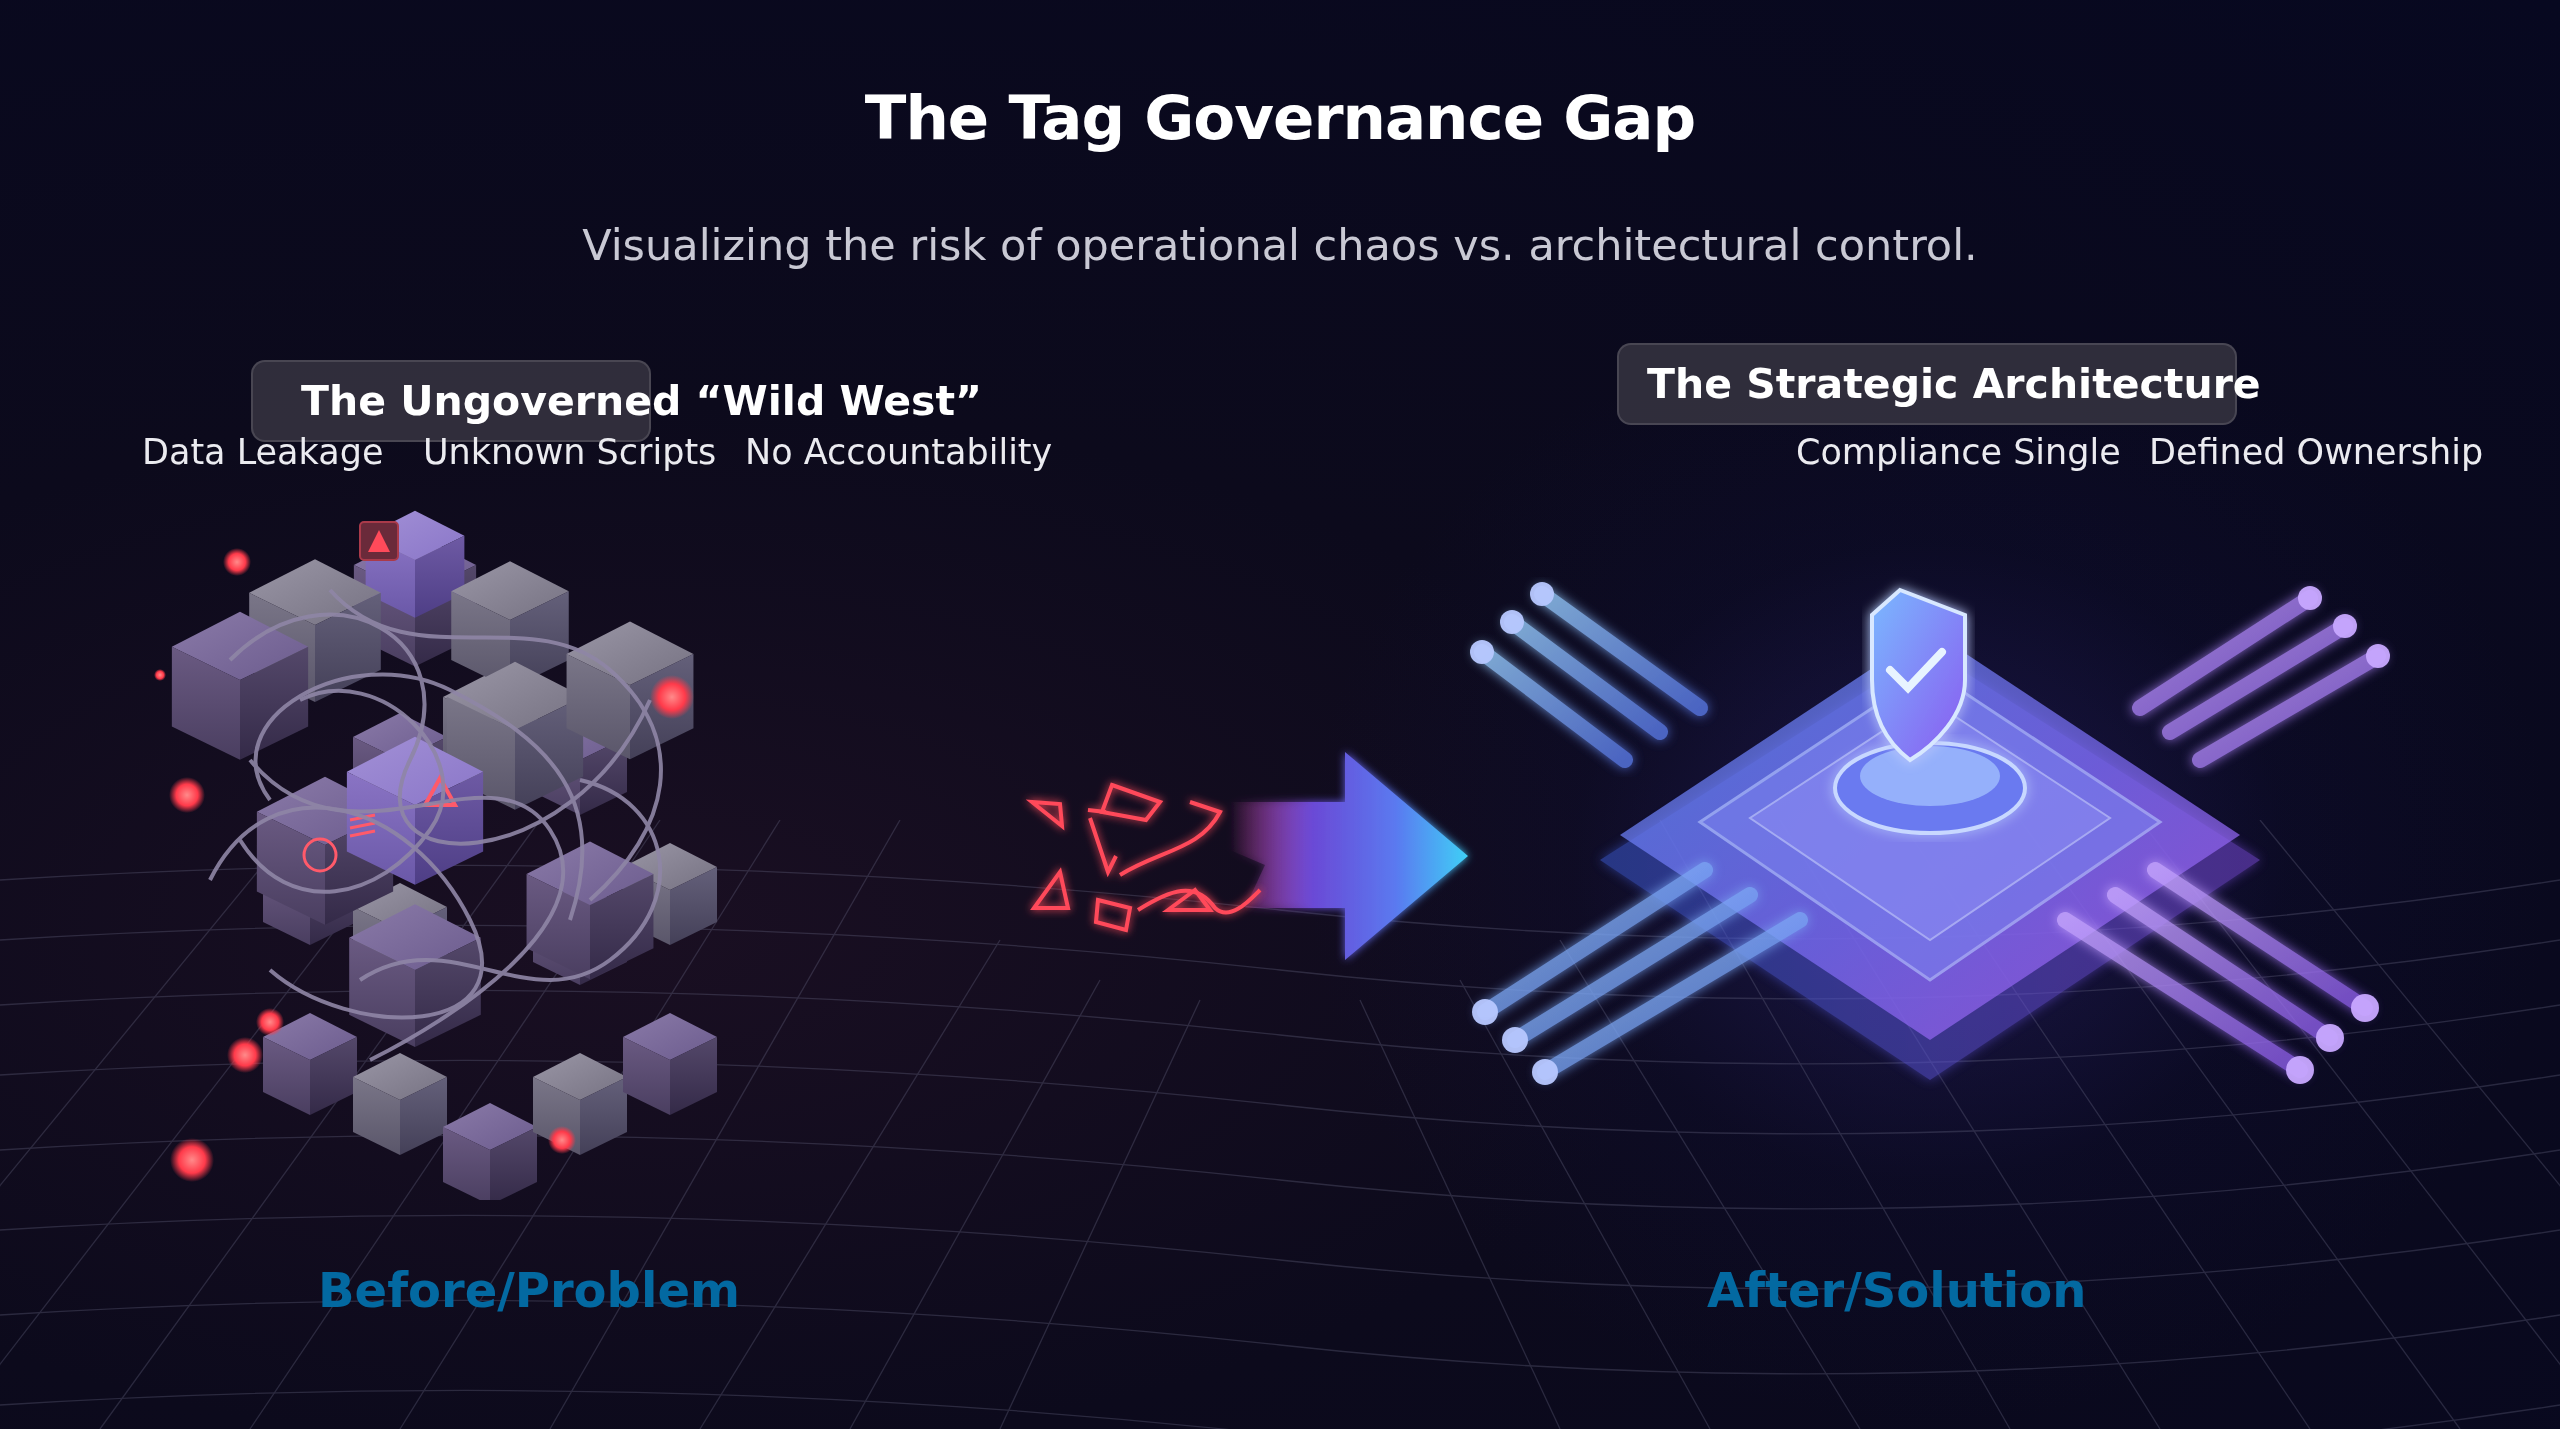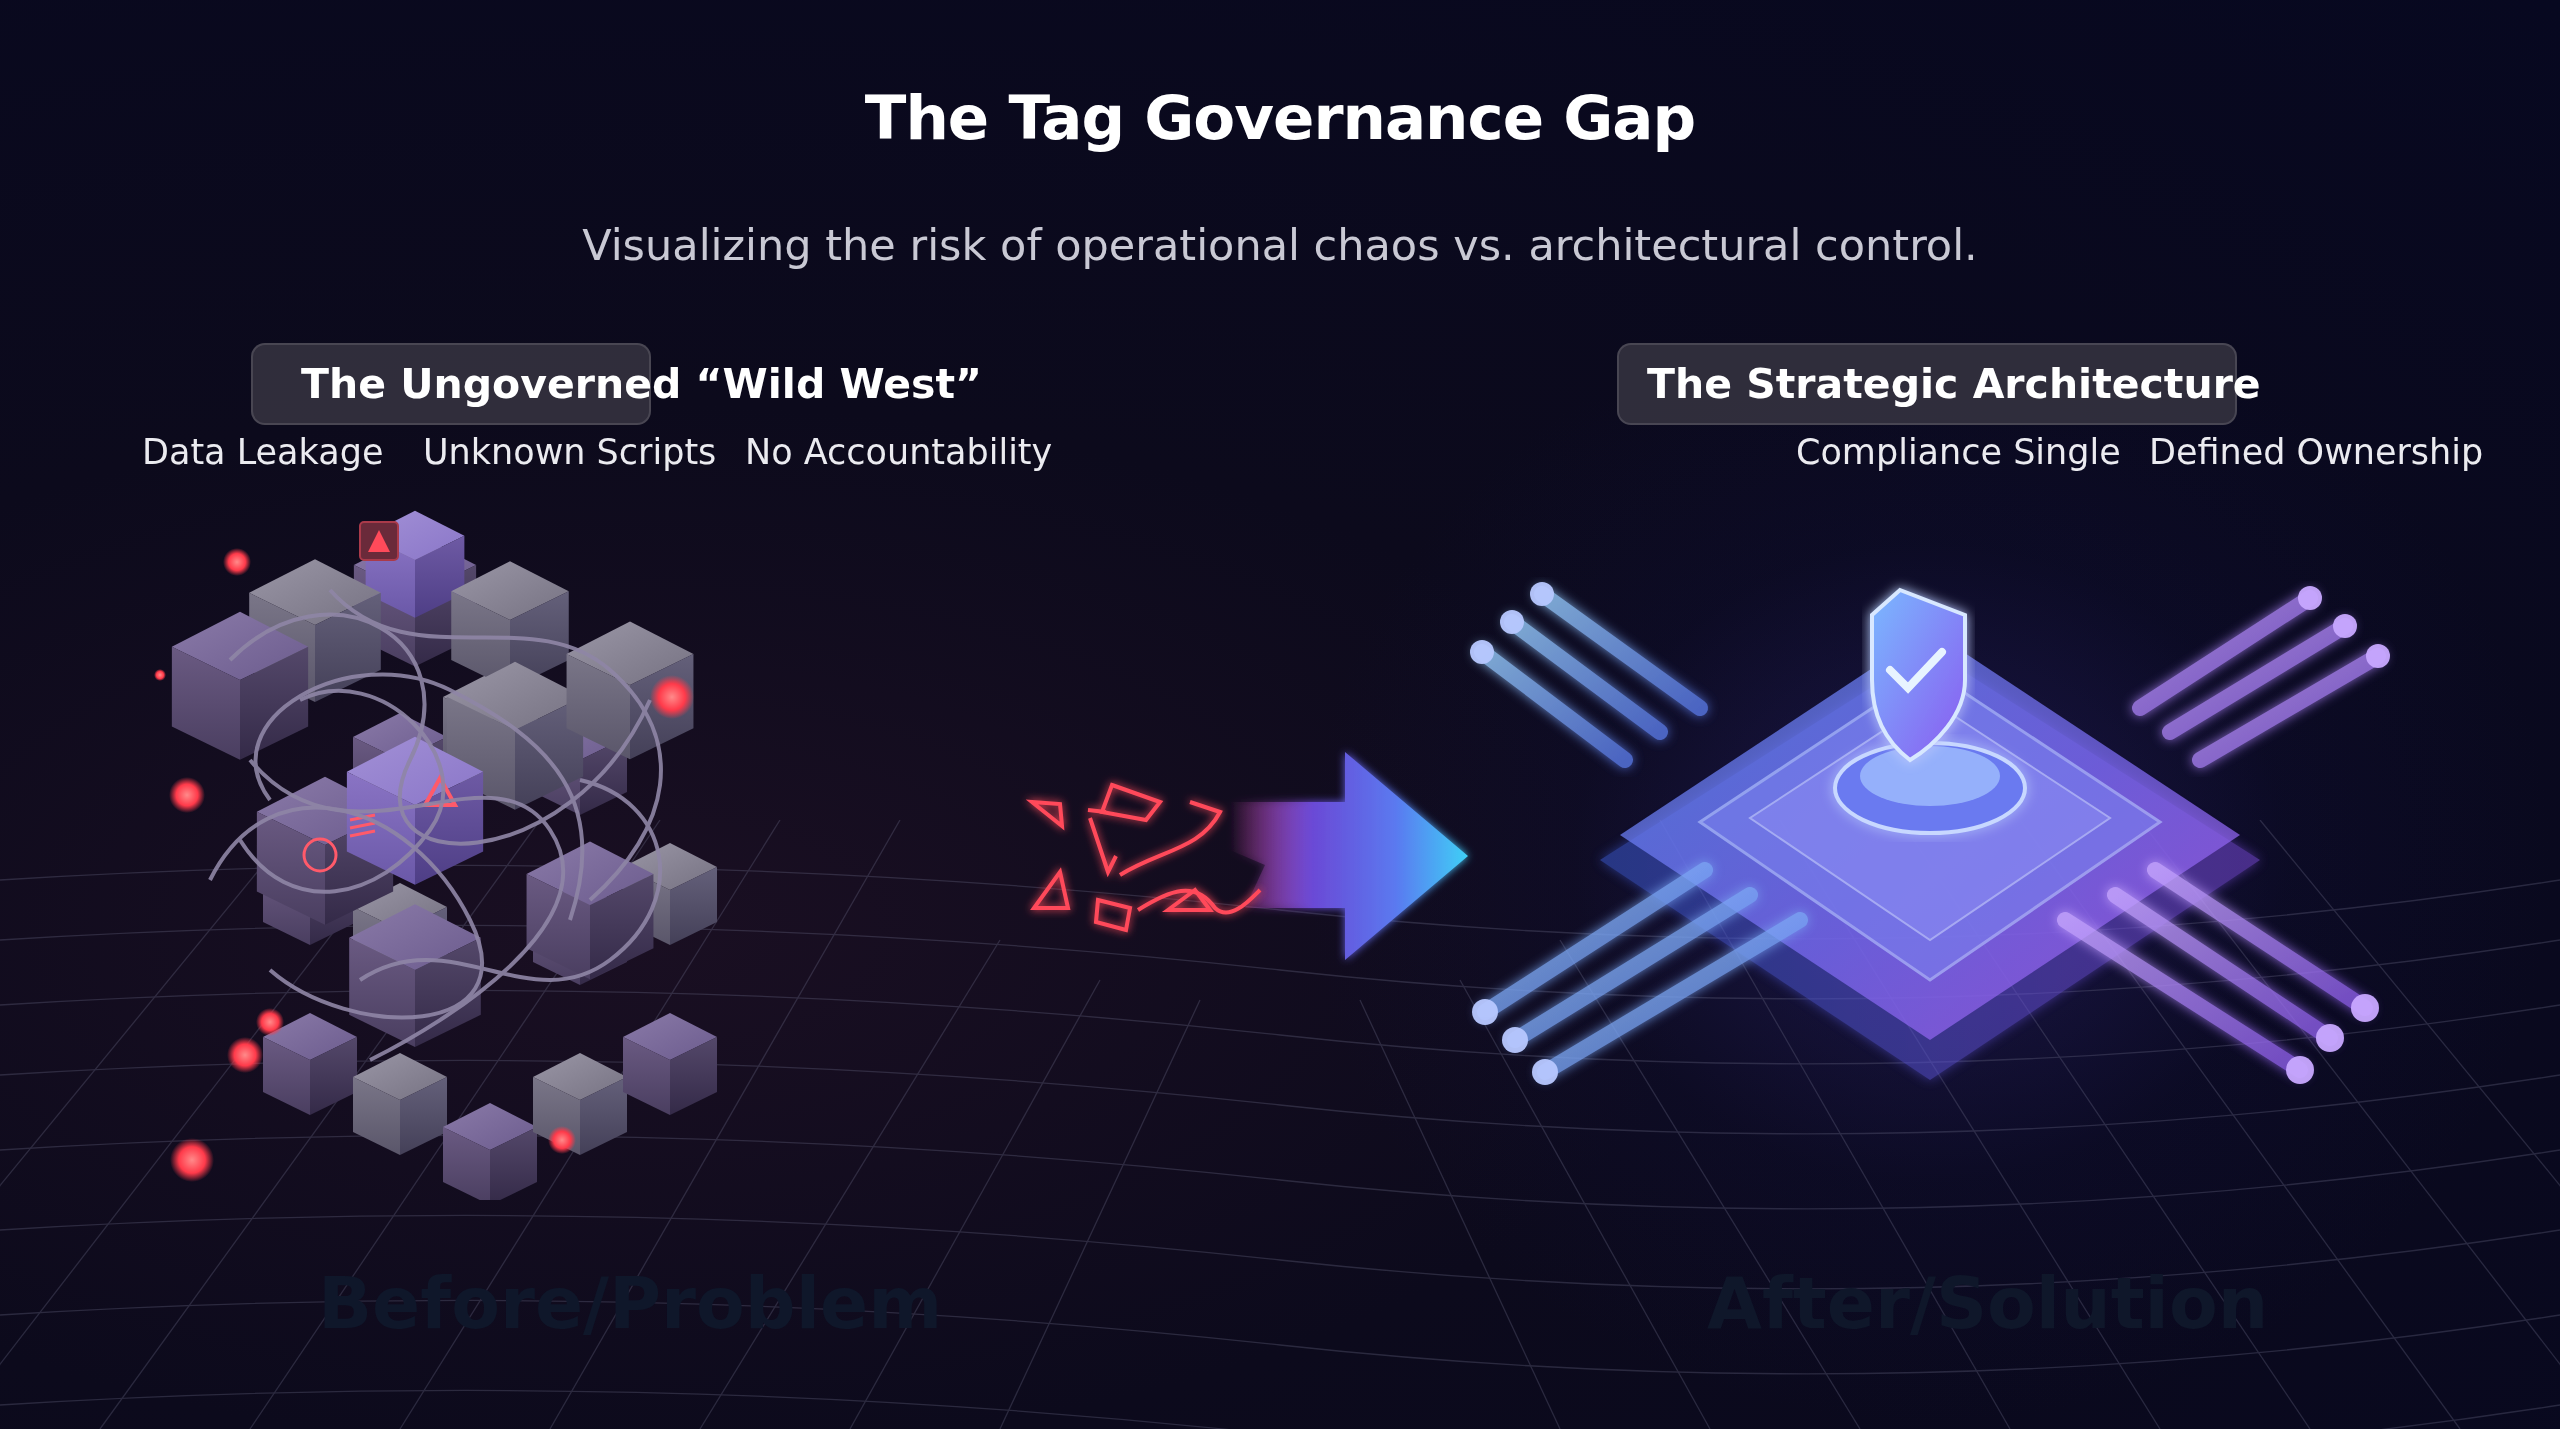--- a/index.html
+++ b/index.html
@@ -20,26 +20,26 @@
   }
   .subtitle {
     position:absolute; left:0; width:2560px; top:220px; text-align:center;
     font-size:43px; color:#c9c9d4;
   }
   .pill {
     position:absolute; height:78px; line-height:78px; padding:0 28px;
     background: rgba(60,58,70,0.75); border:2px solid rgba(120,118,130,0.35);
     border-radius:14px; font-size:41px; font-weight:bold; color:#fff; white-space:nowrap;
   }
-  .pill-left { left:251px; top:343px; width:320px; text-align:left; box-sizing:content-box;padding-left:48px; }
+  .pill-left { left:251px; top:360px; width:320px; text-align:left; box-sizing:content-box;padding-left:48px; }
   .pill-right { left:1617px; top:343px; width:288px; text-align:center; box-sizing:content-box; }
   .tags { position:absolute; top:432px; height:50px; font-size:35px; color:#ebebf0; white-space:nowrap; }
   .tag { position:absolute; top:0; }
   .caption {
-    position:absolute; top:1262px; font-size:71px; font-weight:bold; color:#0f172a; white-space:nowrap;text-align:center;
+    position:absolute; top:1262px; font-size:48px; font-weight:bold; color:#0369a1; white-space:nowrap;text-align:center;
   }
   .illus { position:absolute; }
 </style>
 </head>
 <body>
 
 <div class="bg-right-glow"></div>
 
 <svg class="grid-floor" viewBox="0 0 2560 609" preserveAspectRatio="none">
   <g stroke="#6a6a86" stroke-width="1.3" fill="none" opacity="0.6">

